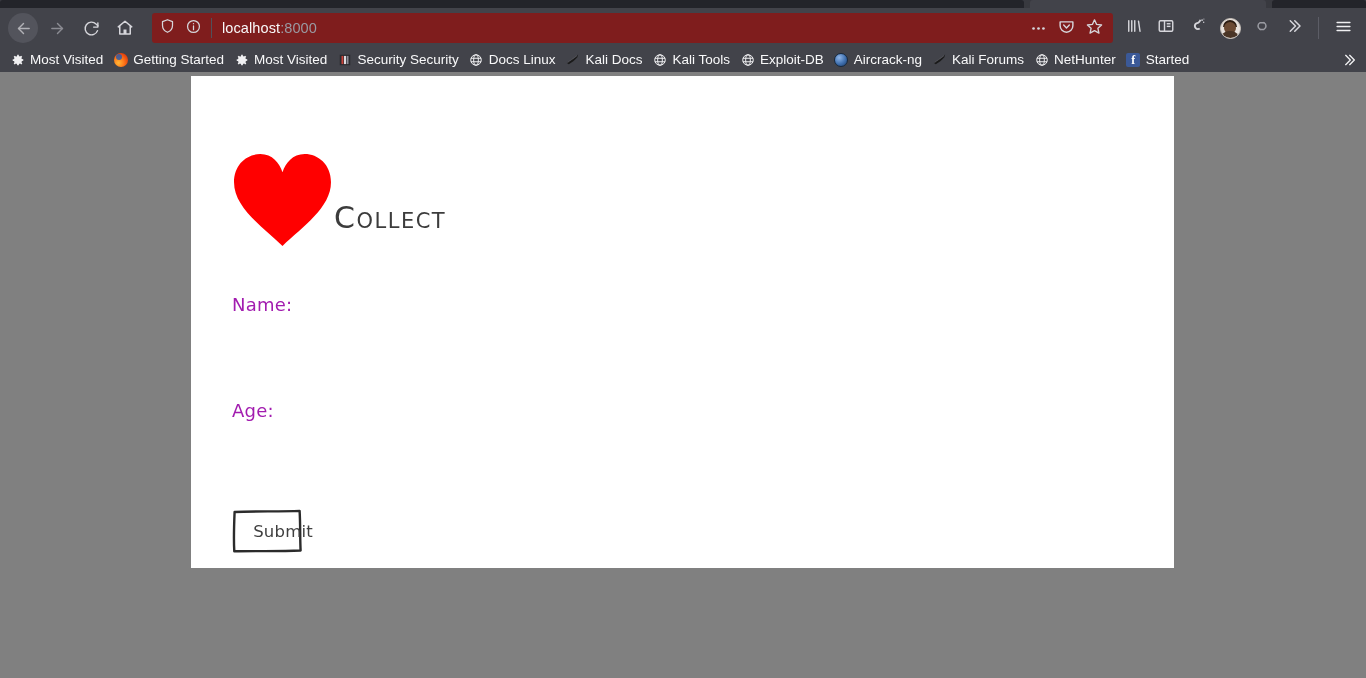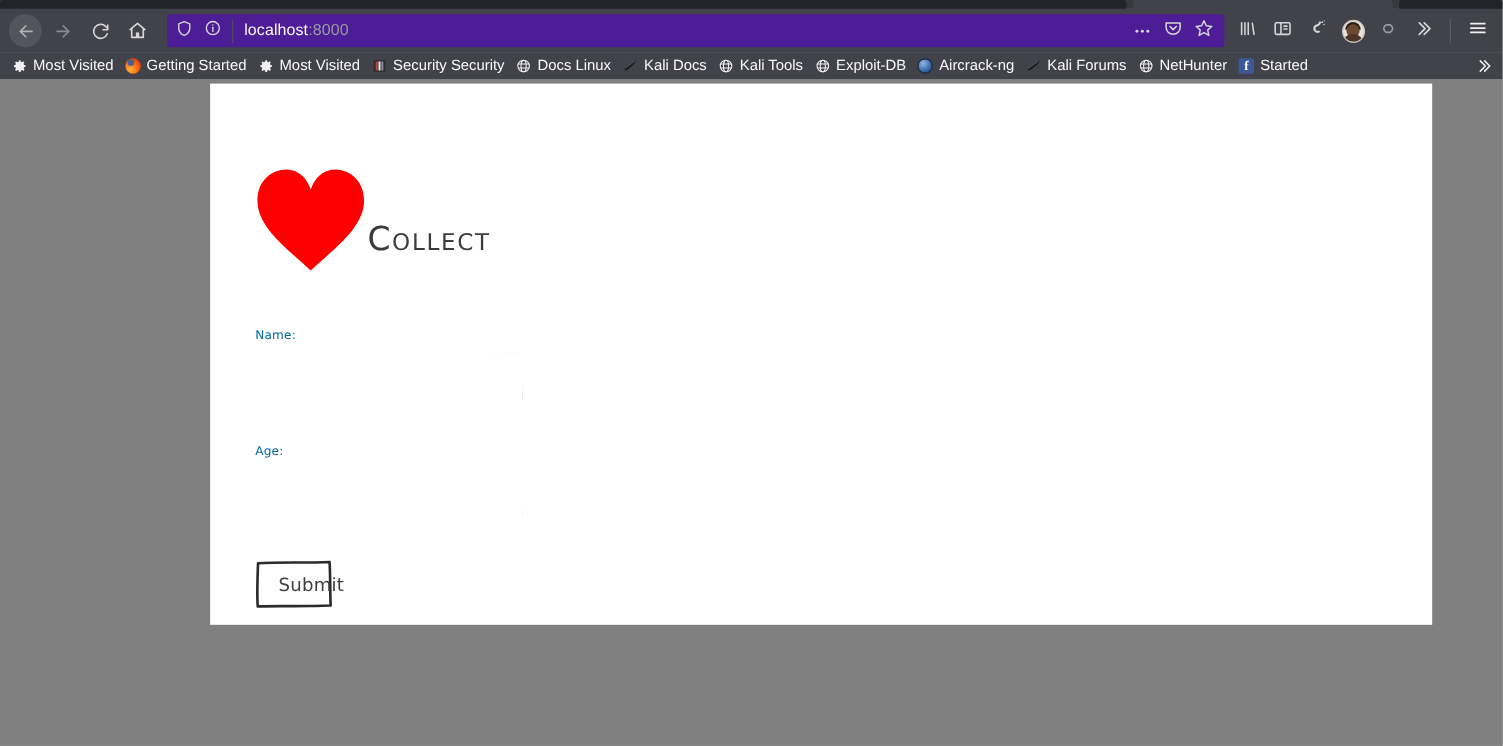--- a/index.html
+++ b/index.html
@@ -57,21 +57,21 @@
     border-radius: 50%;
     flex: 0 0 auto;
     margin-right: 4px;
   }
   .navbtn.active-bg { background: #53545c; }
   .navbtn svg { display: block; }
 
   .urlbar {
     flex: 1 1 auto;
     height: 30px;
-    background: #4c1d95;
+    background: #7f1d1d;
     border-radius: 3px;
     display: flex;
     align-items: center;
     margin: 0 6px 0 8px;
     padding: 0 6px 0 8px;
     min-width: 0;
   }
   .urlbar .ident {
     display: flex; align-items: center; gap: 11px;
     padding-right: 10px;
@@ -201,21 +201,21 @@
     flex: 1 1 auto;
     background: #808080;
     position: relative;
     overflow: hidden;
   }
 
   .page-card {
     position: absolute;
     left: 191px;
     top: 4px;
-    width: 1111px;
+    width: 983px;
     height: 492px;
     background: #ffffff;
   }
 
   .brand {
     position: absolute;
     left: 41px;
     top: 76px;
     display: flex;
     align-items: flex-end;
@@ -237,23 +237,23 @@
   }
 
   .form-area {
     position: absolute;
     left: 41px;
     top: 219px;
     width: 300px;
   }
 
   .field-label {
-    color: #0369a1;
+    color: #a21caf;
     font-family: "DejaVu Sans", sans-serif;
-    font-size: 11px;
+    font-size: 18px;
     line-height: 20px;
     margin-bottom: 6px;
     letter-spacing: .2px;
   }
 
   
   .sketch-input {
     width: 243px;
     height: 44px;
     background: #ffffff;

